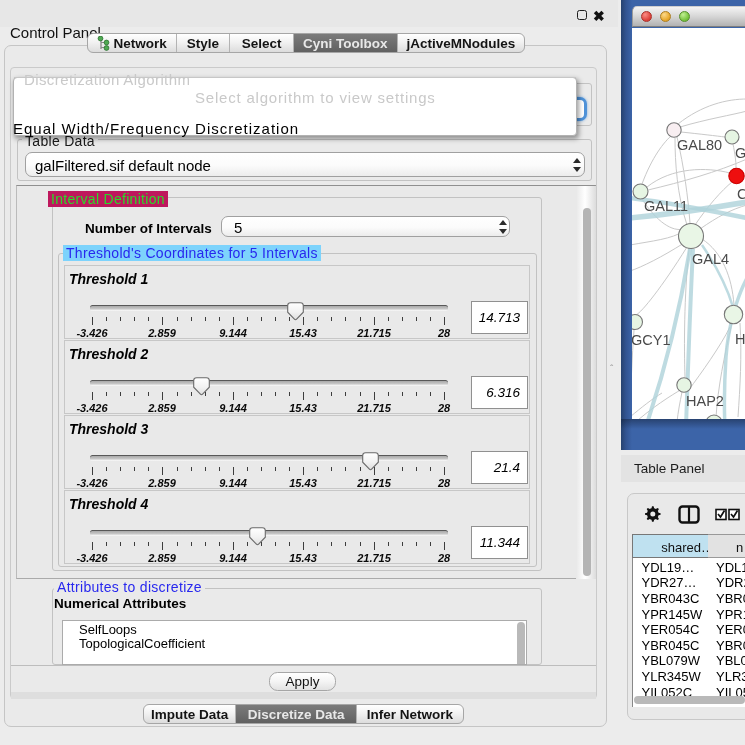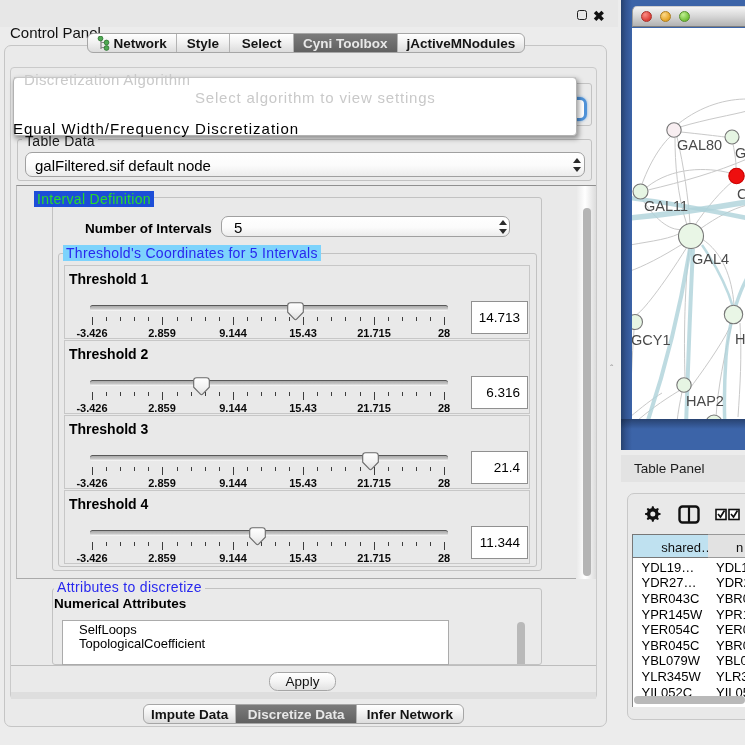--- a/index.html
+++ b/index.html
@@ -54,33 +54,33 @@
 
 #viewport { position:absolute; left:16px; top:185px; width:580px; height:394px; background:#e9e9e9;
   border-top:1px solid #8f8f8f; border-left:1px solid #bbbbbb; border-right:1px solid #999999;
   border-bottom:1px solid #aaaaaa; }
 #vtrack { position:absolute; left:576px; top:186px; width:20px; height:393px;
   background:linear-gradient(90deg,#e8e8e8 0%,#ffffff 45%,#dcdcdc 100%); }
 #vthumb { position:absolute; left:583px; top:208px; width:8px; height:368px; background:#b4b4b4; border-radius:4.5px; }
 
 
 .thpanel { position:absolute; left:64px; width:466px; height:74px; border:1px solid #c7c7c7;
-  background:#e9e9e9; }
+  background:#e9e9e9;font-style:italic; }
 .thpanel { left:64px; }
 .thlabel { position:absolute; left:4px; top:5px; font-size:14px; font-weight:bold; color:#000; }
 .thtrack { position:absolute; left:25px; top:39px; width:358px; height:6px; border-radius:2.5px;
   border-top:1px solid #585858; background:linear-gradient(180deg,#a9a9a9,#c6c6c6 55%,#efefef 85%,#fafafa); }
 .tick { position:absolute; top:51px; width:1px; background:#3d3d3d; }
 .ticklab { position:absolute; top:61px; width:70px; text-align:center; font-size:11px; font-weight:bold; color:#090909; }
 .thumb { position:absolute; top:36px; }
 .thval { position:absolute; left:406px; top:35px; width:57px; height:33px; background:#fff;
   border:1px solid #909090; font-size:13.5px; line-height:31px; text-align:right; padding-right:7px; }
 
 
-#attrlist { position:absolute; left:62px; top:620px; width:387px; height:45px; background:#fff;
+#attrlist { position:absolute; left:62px; top:620px; width:465px; height:45px; background:#fff;
   border:1px solid #ababab; overflow:hidden; font-size:13px; }
 #attrlist div { height:14px; line-height:14px; padding-left:16px; }
 #lthumb { position:absolute; left:517px; top:622px; width:8px; height:42px; background:#b9b9b9; border-radius:4px 4px 0 0; }
 
 #applybtn { position:absolute; left:269px; top:672px; width:67px; height:19px; border:1px solid #a6a6a6;
   border-radius:8.5px; background:linear-gradient(180deg,#ffffff,#f4f4f4 50%,#e2e2e2);
   font-size:13.5px; text-align:center; line-height:18px; color:#111; }
 #botstrip { position:absolute; left:11px; top:692px; width:585px; height:7px; background:#dedede; }
 #divline { position:absolute; left:11px; top:665px; width:585px; height:1px; background:#bdbdbd; }
 
@@ -154,21 +154,21 @@
   <div class="hint">Select algorithm to view settings</div>
   <div class="i2">Equal Width/Frequency Discretization</div>
 </div>
 <div id="popline"></div>
 
 <div id="viewport"></div>
 <div id="vtrack"></div>
 <div id="vthumb"></div>
 
 <div class="group" style="left:52px;top:197px;width:490px;height:374px"></div>
-<div class="glabel" style="left:34px;top:191px;color:#28dc28;background:#1d4ed8">Interval Definition</div>
+<div class="glabel" style="left:48px;top:191px;color:#28dc28;background:#be185d">Interval Definition</div>
 <div style="position:absolute;left:85px;top:221px;font-size:13.5px;font-weight:bold;color:#000">Number of Intervals</div>
 <div class="combo" style="left:221px;top:216px;width:289px;height:21px">
   <span style="position:absolute;left:12px;top:2px">5</span>
   <span class="arr up" style="left:277px;top:3px"></span>
   <span class="arr dn" style="left:277px;top:12px"></span>
 </div>
 
 <div class="group" style="left:58px;top:253px;width:479px;height:314px"></div>
 <div class="glabel" style="left:63px;top:245px;color:#2828ee;background:#7dd3fc">Threshold's Coordinates for 5 Intervals</div>
 

